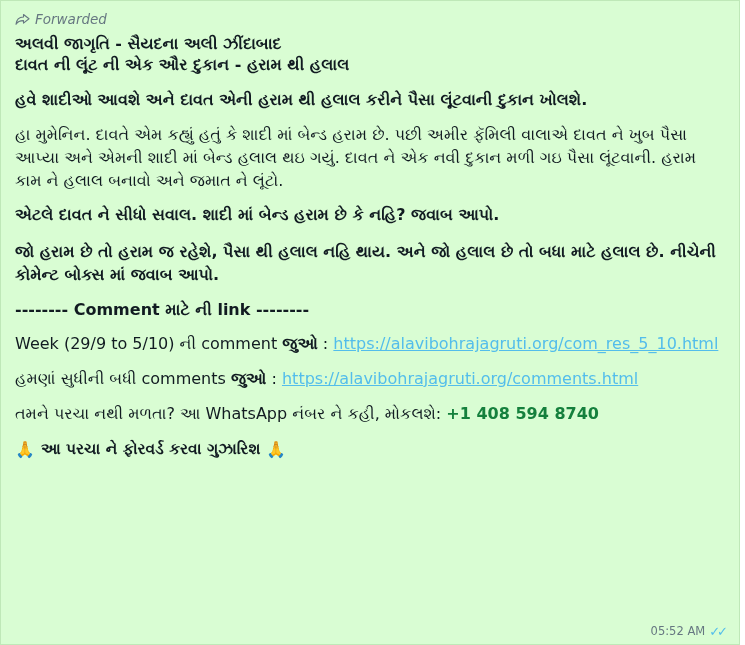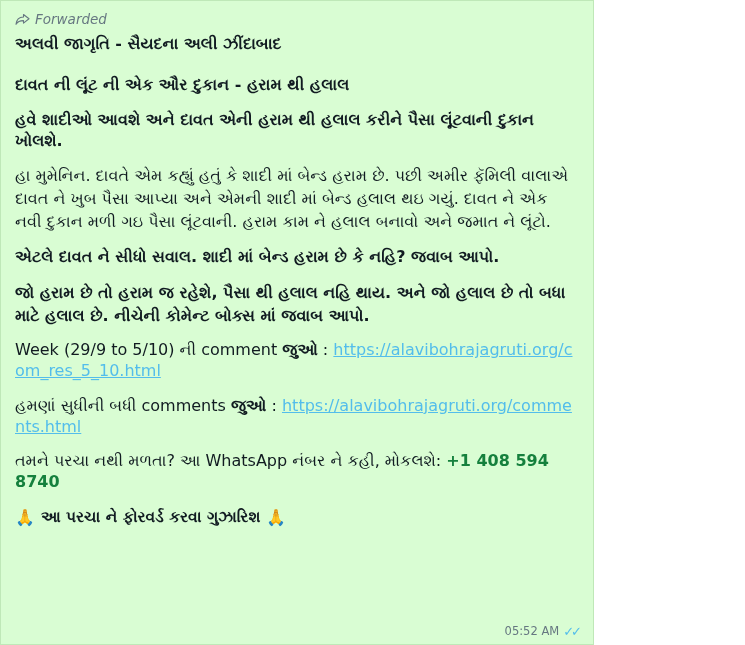--- a/index.html
+++ b/index.html
@@ -8,21 +8,21 @@
   }
   body {
     width: 745px;
     height: 645px;
     background: #ffffff;
     font-family: "DejaVu Sans", "Liberation Sans", sans-serif;
   }
   .bubble {
     position: relative;
     box-sizing: border-box;
-    width: 594px;
+    width: 740px;
     height: 645px;
     background: #d9fdd3;
     border: 1px solid #bfe8b8;
     padding: 10px 14px 4px 14px;
     overflow: hidden;
   }
   .forwarded {
     display: flex;
     align-items: center;
     gap: 5px;
@@ -39,21 +39,21 @@
     line-height: 1.33;
     margin: 0 0 9px 0;
     word-wrap: break-word;
   }
   .bold {
     font-weight: bold;
   }
   .title {
     font-weight: bold;
     font-size: 16px;
-    margin-bottom: 20px;
+    margin-bottom: 0;
   }
   .para {
     margin-bottom: 11px;
     line-height: 1.45;
   }
   .spaced {
     margin-bottom: 13px;
   }
   .block-bold {
     font-weight: bold;
@@ -128,20 +128,21 @@
 
   <div class="line bold spaced">હવે શાદીઓ આવશે અને દાવત એની હરામ થી હલાલ કરીને પૈસા લૂંટવાની દુકાન ખોલશે.</div>
 
   <div class="line para">હા મુમેનિન. દાવતે એમ કહ્યું હતું કે શાદી માં બેન્ડ હરામ છે. પછી અમીર ફૅમિલી વાલાએ દાવત ને ખુબ પૈસા આપ્યા અને એમની શાદી માં બેન્ડ હલાલ થઇ ગયું. દાવત ને એક નવી દુકાન મળી ગઇ પૈસા લૂંટવાની. હરામ કામ ને હલાલ બનાવો અને જમાત ને લૂંટો.</div>
 
 
   <div class="line block-bold">એટલે દાવત ને સીધો સવાલ. શાદી માં બેન્ડ હરામ છે કે નહિ? જવાબ આપો.</div>
 
   <div class="line block-bold">જો હરામ છે તો હરામ જ રહેશે, પૈસા થી હલાલ નહિ થાય. અને જો હલાલ છે તો બધા માટે હલાલ છે. નીચેની કોમેન્ટ બોક્સ માં જવાબ આપો.</div>
 
+  <div class="line divider-line">-------- Comment માટે ની link --------</div>
 
 
   <div class="line linkline">
     <span class="lead">Week (29/9 to 5/10) ની comment </span><span class="strongbit">જુઓ</span><span> : </span><a class="link" href="#">https://alavibohrajagruti.org/com_res_5_10.html</a>
   </div>
 
   <div class="line linkline">
     <span class="lead">હમણાં સુધીની બધી comments </span><span class="strongbit">જુઓ</span><span> : </span><a class="link" href="#">https://alavibohrajagruti.org/comments.html</a>
   </div>
 

